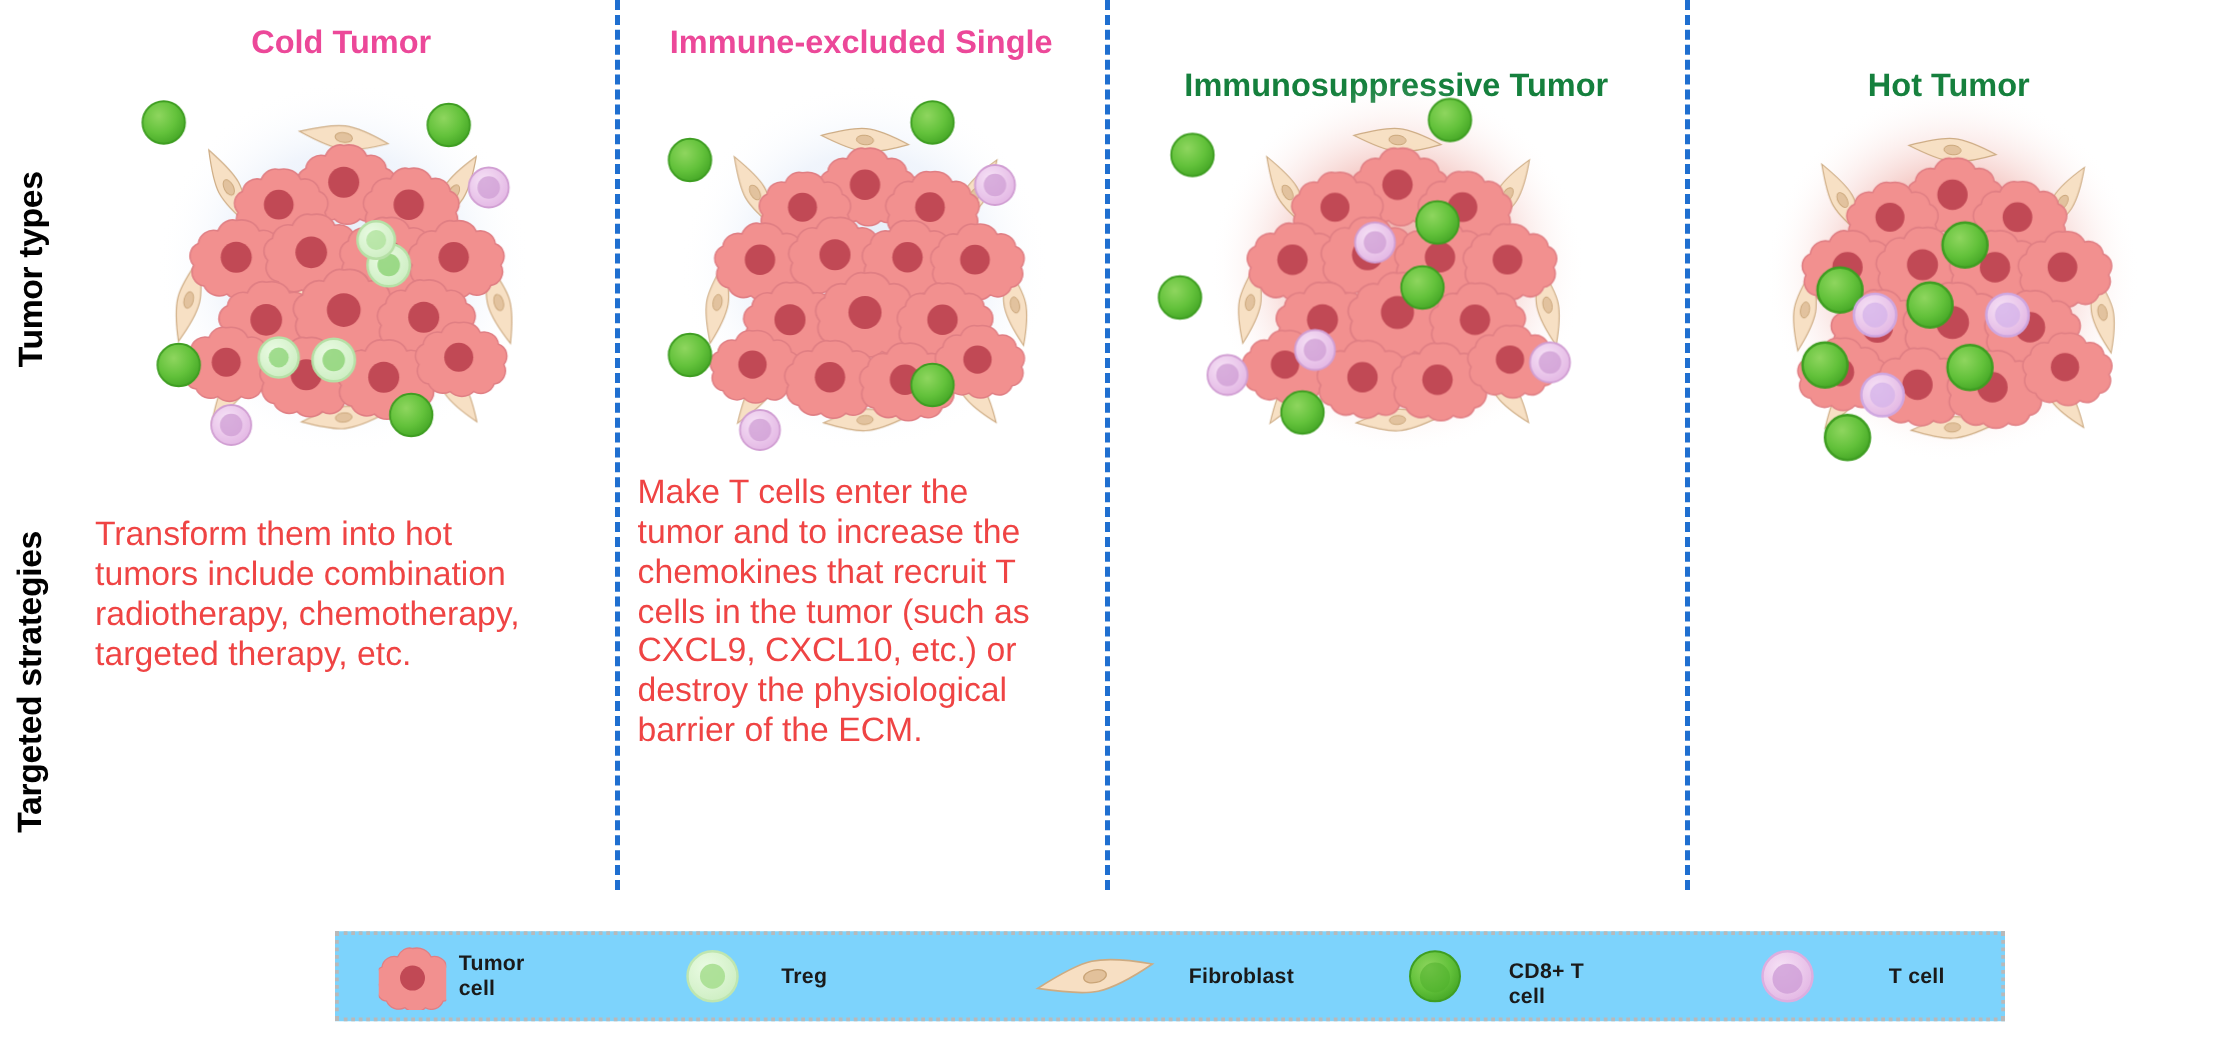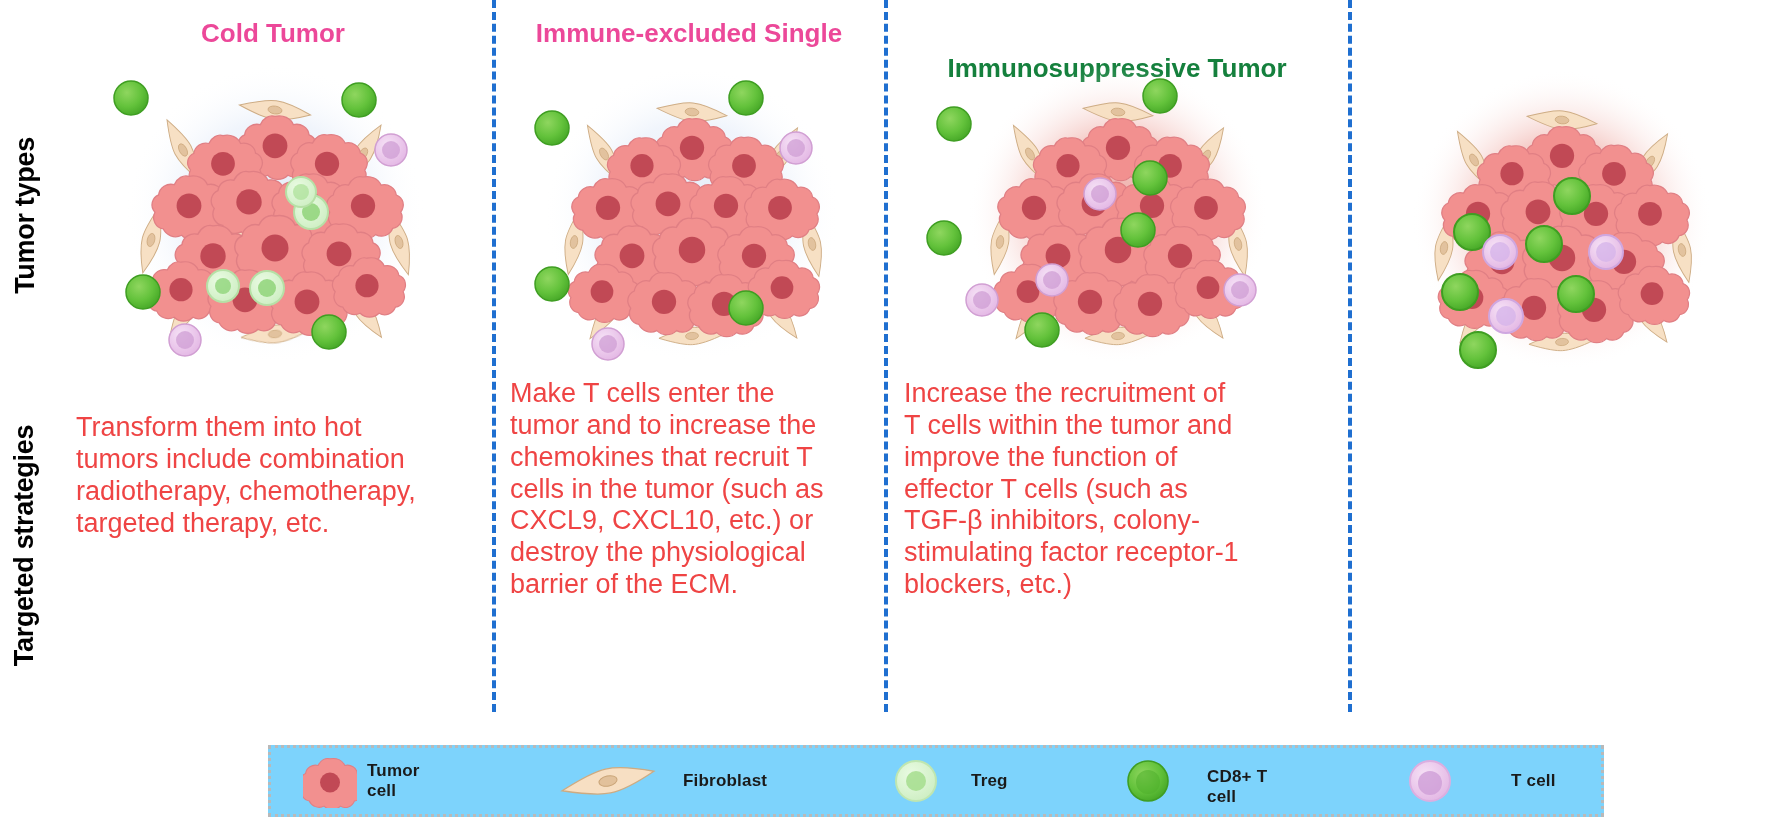--- a/index.html
+++ b/index.html
@@ -378,30 +378,24 @@
           <circle cx="150" cy="268" r="17" fill="url(#cd8grad)" stroke="#3f9e22" stroke-width="1.5"></circle>
         </g>
         <g>
           <circle cx="348" cy="228" r="16" fill="url(#tcellGrad)" stroke="#d19fd3" stroke-width="1.5"></circle>
           <circle cx="348" cy="228" r="9" fill="#cf9ed4" opacity="0.75"></circle>
           <circle cx="90" cy="238" r="16" fill="url(#tcellGrad)" stroke="#d19fd3" stroke-width="1.5"></circle>
           <circle cx="90" cy="238" r="9" fill="#cf9ed4" opacity="0.75"></circle>
         </g>
       </svg>
     </div>
-    <div class="strategy" id="strategy-immunosupp">Increase the recruitment of
-T cells within the tumor and
-improve the function of
-effector T cells (such as
-TGF-β inhibitors, colony-
-stimulating factor receptor-1
-blockers, etc.)</div>
   </div>
 
   <div class="column" id="column-hot">
+    <div class="col-title red">Hot Tumor</div>
     <div class="art">
       <svg width="410" height="310" viewBox="0 0 410 310">
         <circle cx="208" cy="158" r="150" fill="url(#haloHot)"></circle>
         <g opacity="0.97">
           <use href="#fibroblast" transform="translate(208,58) rotate(6) scale(0.76)"></use>
           <use href="#fibroblast" transform="translate(120,98) rotate(60) scale(0.72)"></use>
           <use href="#fibroblast" transform="translate(296,100) rotate(-58) scale(0.72)"></use>
           <use href="#fibroblast" transform="translate(90,186) rotate(100) scale(0.72)"></use>
           <use href="#fibroblast" transform="translate(328,188) rotate(78) scale(0.72)"></use>
           <use href="#fibroblast" transform="translate(124,254) rotate(-56) scale(0.70)"></use>
@@ -454,37 +448,37 @@
     <div class="legend-item" id="legend-item-tumor-cell">
       <div class="legend-icon">
         <svg width="54" height="54" viewBox="0 0 54 54">
           <use href="#tumorCell" transform="translate(27,27) scale(0.74)"></use>
         </svg>
       </div>
       <div class="legend-text">Tumor
 cell</div>
     </div>
 
-    <div class="legend-item" id="legend-item-fibroblast">
-      <div class="legend-icon">
-        <svg width="108" height="40" viewBox="0 0 108 40">
-          <use href="#fibroblast" transform="translate(54,20) rotate(-12) scale(1.02)"></use>
-        </svg>
-      </div>
-      <div class="legend-text">Fibroblast</div>
-    </div>
-
     <div class="legend-item" id="legend-item-treg">
       <div class="legend-icon">
         <svg width="48" height="48" viewBox="0 0 48 48">
           <circle cx="24" cy="24" r="20" fill="url(#tregGrad)" stroke="#bfe6b0" stroke-width="2"></circle>
           <circle cx="24" cy="24" r="10" fill="#a5dd8d" opacity="0.85"></circle>
         </svg>
       </div>
       <div class="legend-text">Treg</div>
+    </div>
+
+    <div class="legend-item" id="legend-item-fibroblast">
+      <div class="legend-icon">
+        <svg width="108" height="40" viewBox="0 0 108 40">
+          <use href="#fibroblast" transform="translate(54,20) rotate(-12) scale(1.02)"></use>
+        </svg>
+      </div>
+      <div class="legend-text">Fibroblast</div>
     </div>
 
     <div class="legend-item" id="legend-item-cd8">
       <div class="legend-icon">
         <svg width="48" height="48" viewBox="0 0 48 48">
           <circle cx="24" cy="24" r="20" fill="url(#cd8grad)" stroke="#3f9e22" stroke-width="1.6"></circle>
           <circle cx="24" cy="25" r="12" fill="#4fae2c" opacity="0.55"></circle>
         </svg>
       </div>
       <div class="legend-text">CD8+ T

